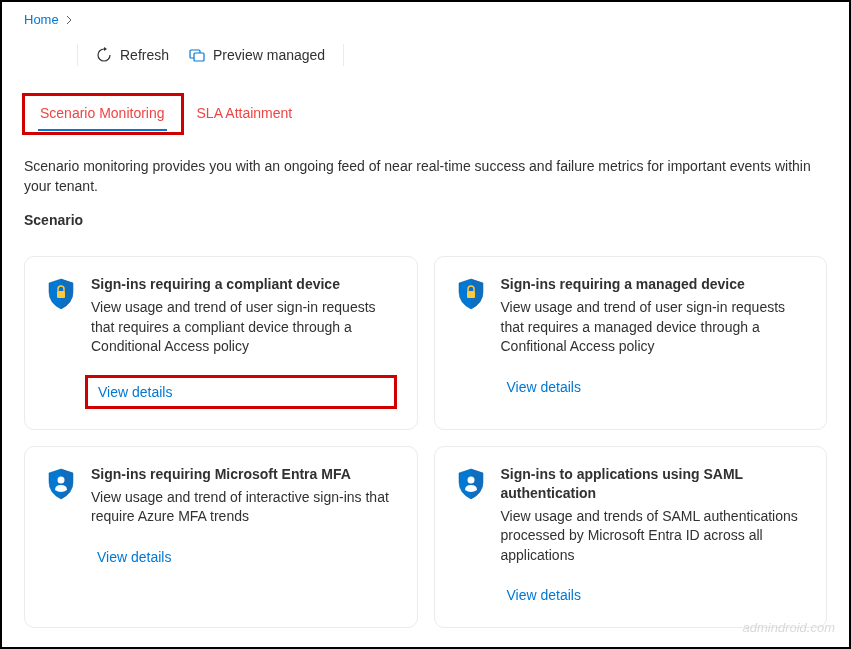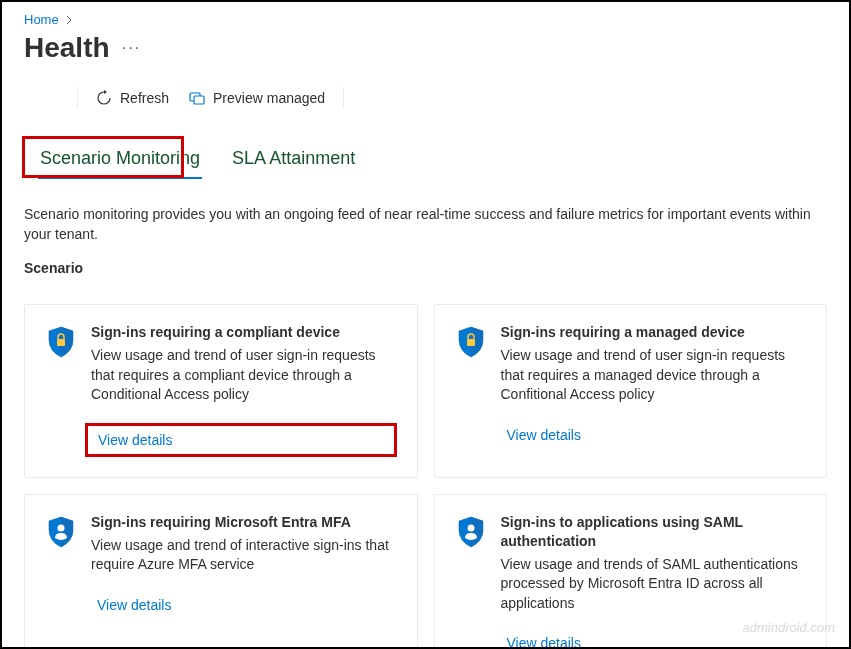--- a/index.html
+++ b/index.html
@@ -19,21 +19,21 @@
       position: relative;
     }
     .container {
       padding: 10px 22px 22px 22px;
     }
     .breadcrumb {
       display: flex;
       align-items: center;
       gap: 6px;
       font-size: 13px;
-      margin-bottom: 5px;
+      margin-bottom: 16px;
     }
     .breadcrumb a {
       color: #0078d4;
       text-decoration: none;
       cursor: pointer;
     }
     .breadcrumb .chevron {
       color: #605e5c;
       font-size: 11px;
     }
@@ -87,22 +87,22 @@
       height: 16px;
     }
     .tabs {
       display: flex;
       gap: 0;
       margin-bottom: 26px;
     }
     .tab {
       padding: 10px 16px 10px 16px;
       cursor: pointer;
-      font-size: 18px;
-      color: #14532d;
+      font-size: 14px;
+      color: #ef4444;
       position: relative;
     }
     .tab.active::after {
       content: "";
       position: absolute;
       left: 14px;
       right: 14px;
       bottom: 0;
       height: 2px;
       background: #0078d4;
@@ -123,21 +123,21 @@
       font-weight: 600;
       margin-bottom: 28px;
     }
     .cards-grid {
       display: grid;
       grid-template-columns: 1fr 1fr;
       gap: 16px;
     }
     .card {
       border: 1px solid #edebe9;
-      border-radius: 2px;
+      border-radius: 10px;
       padding: 18px 20px 20px 20px;
       display: flex;
       flex-direction: column;
       position: relative;
     }
     .card-top {
       display: flex;
       gap: 14px;
       margin-bottom: 18px;
     }
@@ -194,24 +194,20 @@
 
   <div class="breadcrumb">
     <a>Home</a>
     <span class="chevron">
       <svg width="8" height="8" viewBox="0 0 8 8">
           <path d="M2 0 L6 4 L2 8" stroke="#605e5c" stroke-width="1" fill="none"></path>
         </svg>
     </span>
   </div>
 
-  <div class="page-header">
-    <h1 class="page-title">Health</h1>
-    <span class="page-ellipsis">···</span>
-  </div>
 
   <div class="toolbar">
     <div class="toolbar-divider"></div>
     <button class="toolbar-btn">
       <span class="toolbar-icon">
         <svg width="16" height="16" viewBox="0 0 16 16">
             <path d="M8 2 A6 6 0 1 0 14 8" stroke="#323130" stroke-width="1.2" fill="none"></path>
             <path d="M8 0 L8 4 L11 2 Z" fill="#323130"></path>
           </svg>
       </span>
@@ -282,21 +278,21 @@
         <div class="card-icon">
           <svg width="30" height="34" viewBox="0 0 30 34">
               <path d="M15 2 L27 6 L27 15 Q27 26 15 32 Q3 26 3 15 L3 6 Z" fill="#0078d4" stroke="#005a9e" stroke-width="0.5"></path>
               <path d="M15 2 L27 6 L27 15 Q27 26 15 32 L15 2 Z" fill="#106ebe"></path>
               <circle cx="15" cy="13" r="3.5" fill="#fff"></circle>
               <path d="M9 23 Q9 18 15 18 Q21 18 21 23 Q18 25 15 25 Q12 25 9 23 Z" fill="#fff"></path>
             </svg>
         </div>
         <div class="card-body">
           <div class="card-title">Sign-ins requiring Microsoft Entra MFA</div>
-          <div class="card-desc">View usage and trend of interactive sign-ins that require Azure MFA service</div>
+          <div class="card-desc">View usage and trend of interactive sign-ins that require Azure MFA trends</div>
         </div>
       </div>
       <a class="card-link">View details</a>
     </div>
 
     <div class="card">
       <div class="card-top">
         <div class="card-icon">
           <svg width="30" height="34" viewBox="0 0 30 34">
               <path d="M15 2 L27 6 L27 15 Q27 26 15 32 Q3 26 3 15 L3 6 Z" fill="#0078d4" stroke="#005a9e" stroke-width="0.5"></path>

